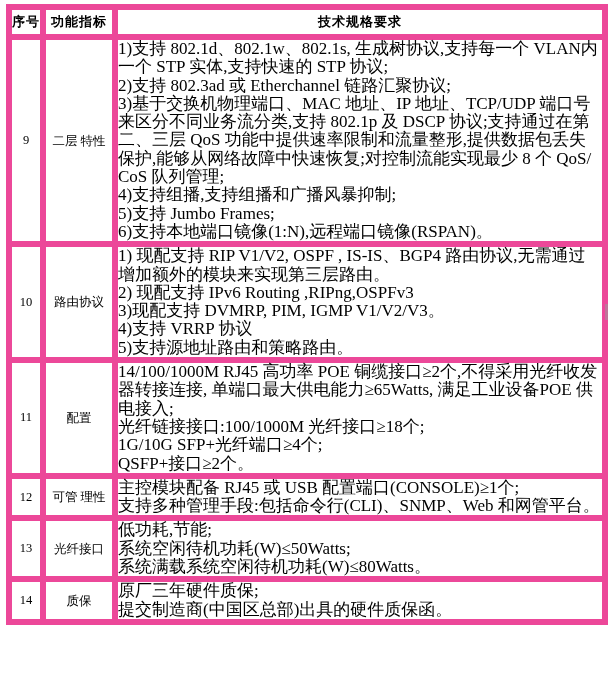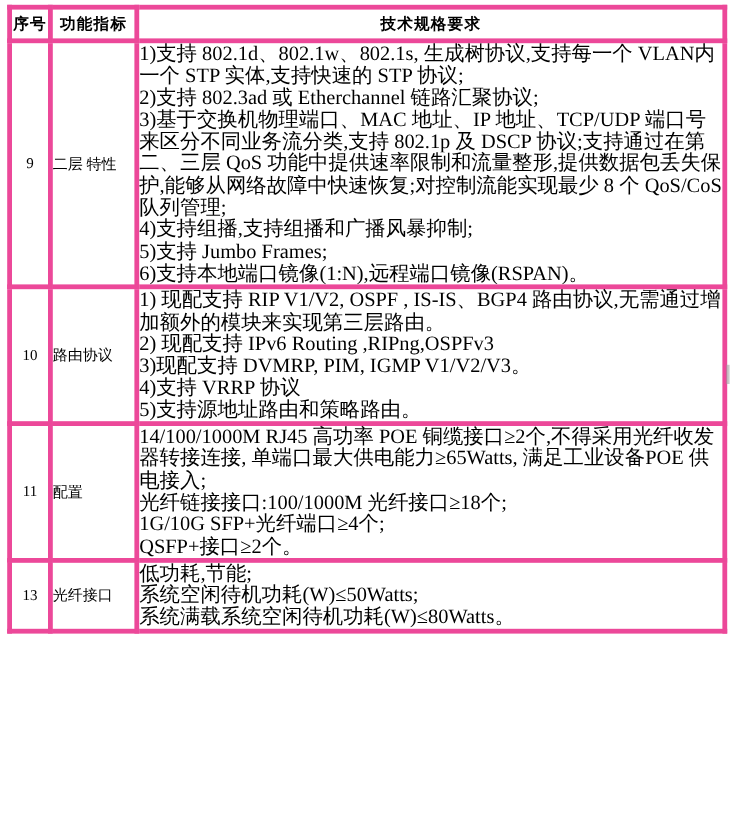--- a/index.html
+++ b/index.html
@@ -25,38 +25,39 @@
     width: 596px;
     margin-left: 6px;
     margin-top: 4px;
     table-layout: fixed;
   }
   table.spec col.c1 { width: 34px; }
   table.spec col.c2 { width: 72px; }
   table.spec col.c3 { width: 490px; }
 
   table.spec th, table.spec td {
-    border: 4px solid #ec4899;
+    border: 6px solid #ec4899;
     vertical-align: middle;
     padding: 0;
   }
   th.hd {
     font-weight: bold;
     font-size: 13px;
     text-align: center;
     height: 24px;
     letter-spacing: 1px;
     font-family: "Liberation Serif", serif;
   }
   td.num {
     text-align: center;
     font-size: 12.5px;
     font-family: "Liberation Serif", serif;
   }
   td.feat {
+    text-align: center;
     font-size: 12.5px;
     line-height: 16px;
     font-family: "Liberation Serif", serif;
     padding: 0 2px;
   }
   td.desc {
     text-align: left;
     font-size: 17px;
     line-height: 18.3px;
     padding: 3px 4px 3px 5px;
@@ -114,22 +115,35 @@
       </tr>
       <tr>
         <td class="num">11</td>
         <td class="feat">配置</td>
         <td class="desc">14/100/1000M RJ45 高功率 POE 铜缆接口≥2个,不得采用光纤收发器转接连接, 单端口最大供电能力≥65Watts, 满足工业设备POE 供电接入;
 光纤链接接口:100/1000M 光纤接口≥18个;
 1G/10G SFP+光纤端口≥4个;
 QSFP+接口≥2个。</td>
       </tr>
       <tr>
+        <td class="num">12</td>
+        <td class="feat">可管
+理性</td>
+        <td class="desc">主控模块配备 RJ45 或 USB 配置端口(CONSOLE)≥1个;
+支持多种管理手段:包括命令行(CLI)、SNMP、Web 和网管平台。</td>
+      </tr>
+      <tr>
         <td class="num">13</td>
         <td class="feat">光纤接口</td>
         <td class="desc">低功耗,节能;
 系统空闲待机功耗(W)≤50Watts;
 系统满载系统空闲待机功耗(W)≤80Watts。</td>
+      </tr>
+      <tr>
+        <td class="num">14</td>
+        <td class="feat">质保</td>
+        <td class="desc">原厂三年硬件质保;
+提交制造商(中国区总部)出具的硬件质保函。</td>
       </tr>
     </tbody>
   </table>
   <div class="scrollmark"></div>
 </div>
 
 </body></html>

